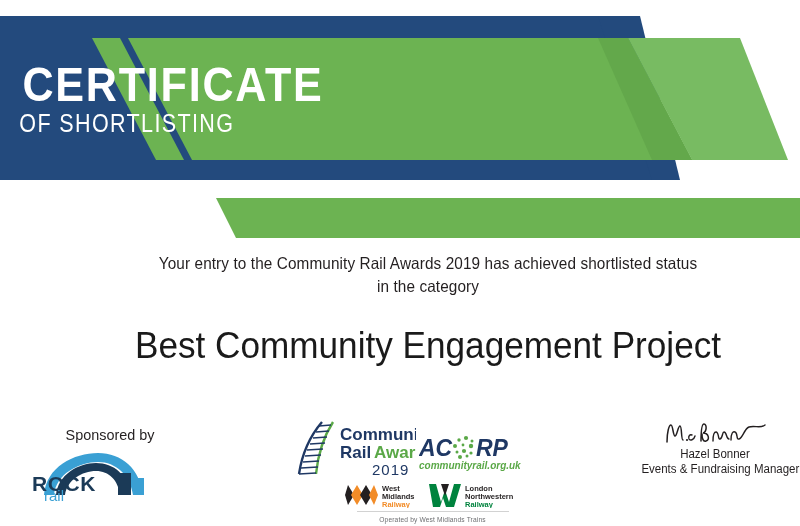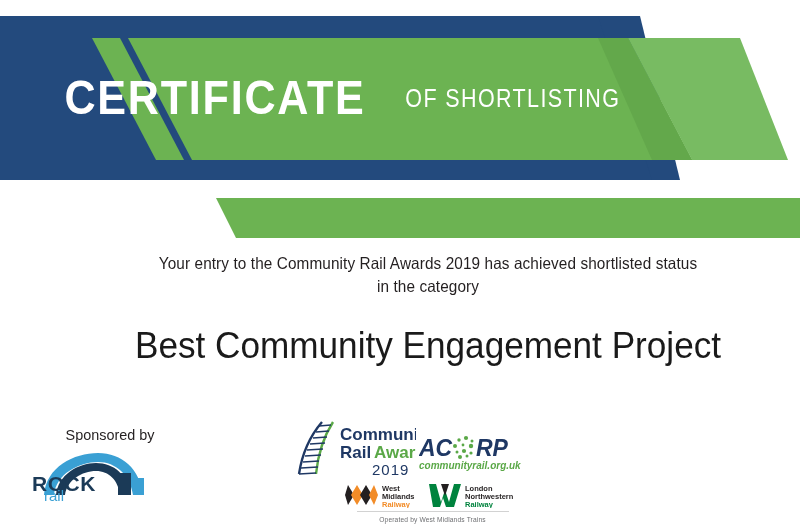--- a/index.html
+++ b/index.html
@@ -37,22 +37,22 @@
     top: 0;
     display: block;
   }
   .header-text-wrap {
     position: absolute;
     left: 0;
     top: 16px;
     width: 680px;
     height: 164px;
     display: flex;
-    flex-direction: row;
-    align-items: center;
+    flex-direction: column;
+    align-items: flex-start;
     justify-content: center;
     pointer-events: none;
   }
   .cert-title {
     color: #ffffff;
     font-family: "Liberation Sans Narrow", "Liberation Sans", sans-serif;
     font-weight: 700;
     font-size: 49px;
     letter-spacing: 2.0px;
     line-height: 1;
@@ -316,20 +316,32 @@
           <circle cx="45" cy="17" r="2.1"></circle>
           <circle cx="52" cy="19" r="1.6"></circle>
           <circle cx="41" cy="23" r="2.0"></circle>
           <circle cx="48" cy="22" r="1.5"></circle>
         </g>
         <text x="57" y="22" font-family="Liberation Sans, sans-serif" font-size="23" font-weight="700" fill="#1f3864">RP</text>
         <text x="0" y="35" font-family="Liberation Sans, sans-serif" font-size="10" font-weight="700" fill="#5aa847">communityrail.org.uk</text>
       </svg>
     </div>
 
+    <div class="signature-block">
+      <svg class="signature-mark" width="108" height="26" viewBox="0 0 108 26">
+        <path d="M6,22 C6,12 8,5 10,5 C12,5 12,16 14,16 C16,16 17,6 19,6 C21,6 20,20 22,20" stroke="#231f20" stroke-width="1.5" fill="none" stroke-linecap="round"></path>
+        <circle cx="26" cy="20" r="1.1" fill="#231f20"></circle>
+        <path d="M31,15 C29,14 27,16 28,19 C29,21 33,20 34,16" stroke="#231f20" stroke-width="1.4" fill="none" stroke-linecap="round"></path>
+        <path d="M40,21 C40,10 41,4 43,4 C46,4 46,12 42,13 C48,13 49,20 45,21 C42,22 41,18 41,14" stroke="#231f20" stroke-width="1.5" fill="none" stroke-linecap="round"></path>
+        <path d="M52,21 C52,15 53,12 55,12 C58,12 57,20 59,19 C62,18 61,12 63,12 C66,12 65,19 68,19" stroke="#231f20" stroke-width="1.4" fill="none" stroke-linecap="round"></path>
+        <path d="M70,20 C70,13 72,11 74,12 C77,13 75,20 78,19 C82,18 83,9 88,7 C94,5 99,9 104,5" stroke="#231f20" stroke-width="1.4" fill="none" stroke-linecap="round"></path>
+      </svg>
+      <div class="sig-name">Hazel Bonner</div>
+      <div class="sig-role">Events &amp; Fundraising Manager</div>
+    </div>
 
     <div class="operators-block">
       <div class="operator-row">
 
         <svg width="84" height="26" viewBox="0 0 84 26">
           <g>
             <polygon points="3,3 9,13 3,23 0,13" fill="#231f20"></polygon>
             <polygon points="12,3 18,13 12,23 6,13" fill="#f28c28"></polygon>
             <polygon points="21,3 27,13 21,23 15,13" fill="#231f20"></polygon>
             <polygon points="29,3 33,13 29,23 24,13" fill="#f28c28"></polygon>

